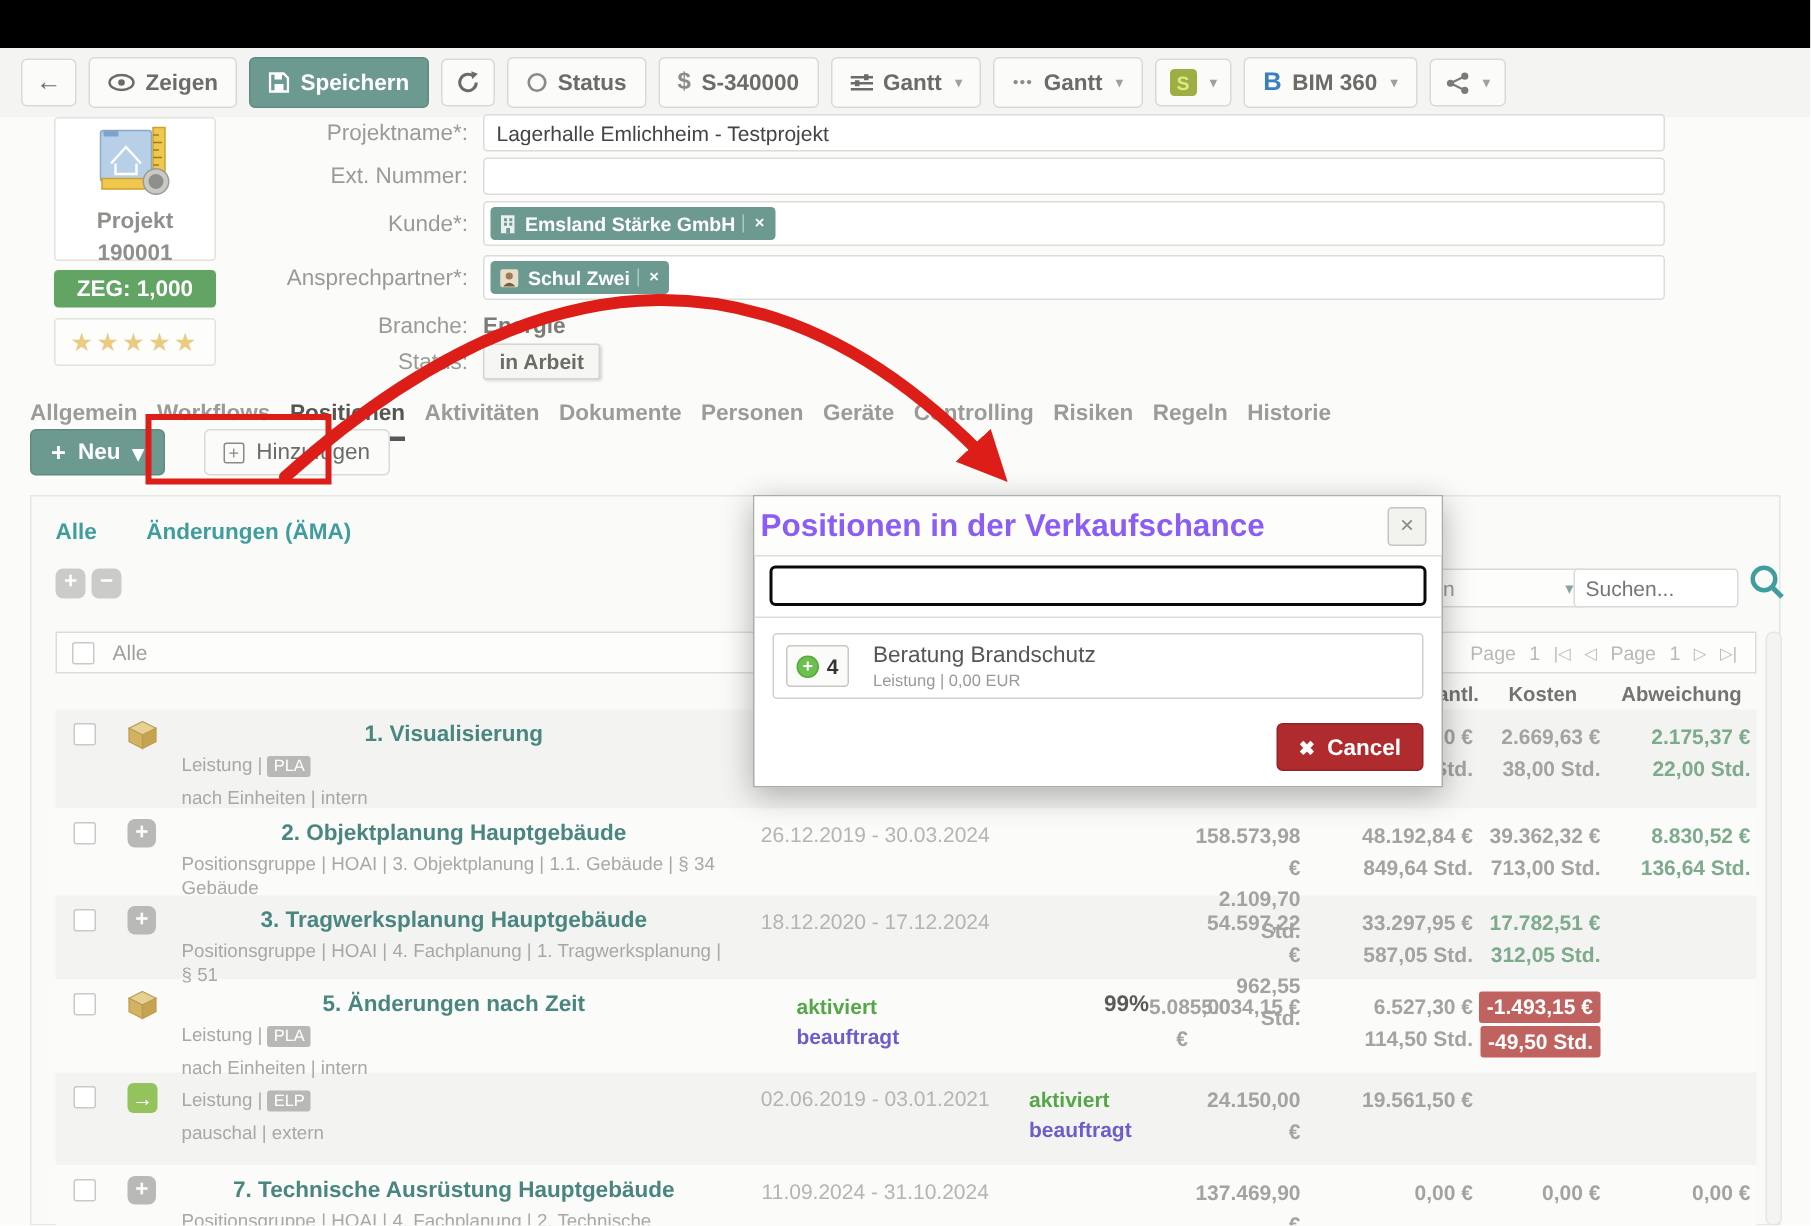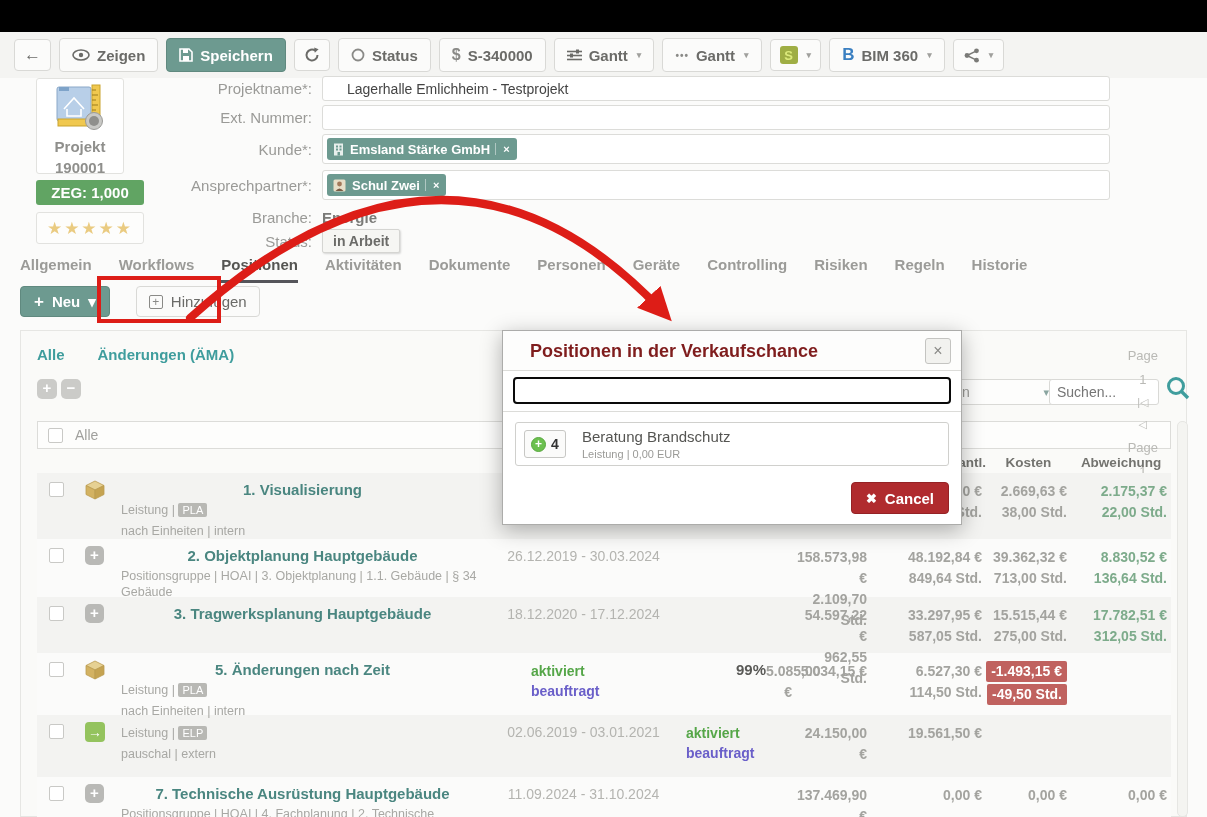--- a/index.html
+++ b/index.html
@@ -14,39 +14,39 @@
   .toolbar { position:absolute; left:0; top:32px; width:1207px; height:46px; background:#f4f4f2; display:flex; align-items:center; gap:8px; padding-left:14px; }
   .tbtn { height:32px; display:inline-flex; align-items:center; gap:7px; padding:16px 12px; background:#fbfbfa; border:1px solid #d9d9d6; border-radius:4px; color:#6b6b68; font-size:15px; font-weight:bold; cursor:pointer; white-space:nowrap; }
   .tbtn.primary { background:#6d9a90; border-color:#60897f; color:#fff; }
   .tbtn .caret { font-size:9px; color:#a0a09d; margin-left:2px; }
   .iconf { display:inline-flex; align-items:center; }
   .sq-s { width:18px; height:18px; border-radius:3px; background:#9fae44; color:#dcea7c; font-size:13px; font-weight:bold; display:inline-flex; align-items:center; justify-content:center; }
   .bim-b { color:#3a7fc1; font-size:17px; font-weight:bold; }
   .dollar { color:#8a8a87; font-size:16px; font-weight:bold; }
 
   
-  .pcard { position:absolute; left:36px; top:78px; width:88px; height:96px; background:#fff; border:1px solid #e2e2df; border-radius:3px; text-align:center; padding-top:4px; }
+  .pcard { position:absolute; left:36px; top:78px; width:108px; height:96px; background:#fff; border:1px solid #e2e2df; border-radius:3px; text-align:center; padding-top:4px; }
   .pcard .pname { font-size:15px; font-weight:bold; color:#8f8f8c; line-height:19px; margin-top:2px; }
   .zeg { position:absolute; left:36px; top:180px; width:108px; height:25px; background:#61a463; border-radius:3px; color:#fff; font-size:15px; font-weight:bold; display:flex; align-items:center; justify-content:center; }
   .stars { position:absolute; left:36px; top:212px; width:108px; height:32px; background:#fdfdfc; border:1px solid #e2e2df; border-radius:3px; color:#eacb81; font-size:17px; letter-spacing:2px; display:flex; align-items:center; justify-content:center; cursor:pointer; }
 
   
   .form { position:absolute; left:0; top:76px; width:1115px; }
   .frow { display:flex; align-items:center; margin-bottom:4px; }
   .flabel { width:322px; text-align:right; padding-right:10px; color:#9a9a97; font-size:15px; }
-  .finput { width:788px; height:25px; background:#fff; border:1px solid #dcdcd9; border-radius:3px; font-size:14px; color:#444; padding:0 24px; font-family:"Liberation Sans", sans-serif; }
+  .finput { width:788px; height:25px; background:#fff; border:1px solid #dcdcd9; border-radius:3px; font-size:14px; color:#444; padding:0 8px; font-family:"Liberation Sans", sans-serif; }
   .fbox { width:788px; height:30px; background:#fff; border:1px solid #dcdcd9; border-radius:3px; display:flex; align-items:center; padding:0 4px; }
   .tag { height:22px; background:#6d9a90; border-radius:3px; color:#fff; font-size:13px; font-weight:bold; display:inline-flex; align-items:center; padding-left:6px; }
   .tag .ticon { margin-right:6px; display:inline-flex; }
   .tag .tx { padding:0 7px; margin-left:5px; border-left:1px solid rgba(255,255,255,.45); cursor:pointer; font-size:11px; }
   .fstatic { font-size:15px; font-weight:bold; color:#7b7b78; }
   .sbadge { display:inline-block; background:#f6f6f3; border:1px solid #d5d5d2; border-radius:2px; box-shadow:1px 1px 2px rgba(0,0,0,.15); padding:3px 10px; font-size:14px; font-weight:bold; color:#6b6b68; }
 
   
-  .tabs { position:absolute; left:20px; top:256px; display:flex; gap:27px; }
+  .tabs { position:absolute; left:20px; top:267px; display:flex; gap:13px; }
   .tab { font-size:15px; font-weight:bold; color:#9b9b98; padding-bottom:7px; cursor:pointer; }
   .tab.active { color:#555552; border-bottom:3px solid #55555a; }
 
   
   .actions { position:absolute; left:20px; top:286px; display:flex; gap:26px; }
   .btn-neu { height:31px; background:#6d9a90; border:1px solid #60897f; border-radius:4px; color:#fff; font-size:15px; font-weight:bold; display:inline-flex; align-items:center; gap:8px; padding:0 13px; cursor:pointer; }
   .btn-neu .plus { font-size:17px; font-weight:bold; }
   .btn-hinzu { height:31px; background:#fbfbfa; border:1px solid #d9d9d6; border-radius:4px; color:#6b6b68; font-size:15px; display:inline-flex; align-items:center; gap:8px; padding:0 12px; cursor:pointer; }
   .boxplus { width:14px; height:14px; border:1px solid #8a8a87; border-radius:2px; font-size:12px; line-height:12px; text-align:center; color:#8a8a87; }
 
@@ -58,21 +58,21 @@
   .pmbtn { width:20px; height:20px; border-radius:5px; background:#cbcbc8; color:#fff; font-weight:bold; font-size:15px; line-height:18px; text-align:center; cursor:pointer; }
   .kselect { position:absolute; left:860px; top:48px; width:177px; height:26px; background:#fdfdfc; border:1px solid #d9d9d6; border-radius:3px; color:#9a9a97; font-size:14px; display:flex; align-items:center; justify-content:space-between; padding:0 8px 0 20px; cursor:pointer; }
   .ksel-caret { color:#8aa5a0; font-size:11px; }
   .searchin { position:absolute; left:1028px; top:48px; width:110px; height:26px; background:#fff; border:1px solid #d9d9d6; border-radius:3px; font-size:14px; color:#555; padding:0 7px; font-family:"Liberation Sans", sans-serif; }
   .mag { position:absolute; left:1144px; top:44px; cursor:pointer; }
 
   .hbar { position:absolute; left:16px; top:90px; width:1134px; height:28px; background:#fdfdfc; border:1px solid #dcdcd9; display:flex; align-items:center; }
   .hbar .cb { margin-left:10px; }
   .cb { width:15px; height:15px; background:#fff; border:1px solid #c9c9c6; border-radius:2px; cursor:pointer; flex:none; }
   .hbar .alle { margin-left:12px; color:#a0a09d; font-size:14px; }
-  .pag { margin-left:auto; margin-right:12px; display:flex; align-items:center; gap:9px; color:#b9b9b5; font-size:13px;flex-direction:column; }
+  .pag { margin-left:auto; margin-right:12px; display:flex; align-items:center; gap:9px; color:#b9b9b5; font-size:13px; }
   .pag .nav { cursor:pointer; font-size:11px; }
 
   .colheads { position:absolute; left:16px; top:124px; width:1134px; display:grid; grid-template-columns:36px 36px 385px 155px 105px 30px 75px 115px 85px 100px; padding-left:12px; font-size:13.5px; font-weight:bold; color:#73736f; }
   .colheads .h-right { text-align:right; }
   .colheads .h-center { text-align:center; }
 
   .rows { position:absolute; left:16px; top:142px; width:1134px; }
   .prow { display:grid; grid-template-columns:36px 36px 385px 155px 105px 30px 75px 115px 85px 100px; padding-left:12px; }
   .prow.odd { background:#f3f3f1; }
   .prow.even { background:#fbfbfa; }
@@ -91,21 +91,21 @@
   .s2 { color:#6a5fc9; }
   .pctcell { padding-top:8px; text-align:right; color:#59595б; color:#595956; font-size:15px; font-weight:bold; }
   .vcell { padding-top:8px; text-align:right; font-size:14px; font-weight:bold; color:#a3a39f; line-height:21px; padding-right:4px; }
   .vcell.green { color:#7dab8b; }
   .redb { display:inline-block; background:#c0625f; color:#fff; border-radius:2px; padding:0 5px; margin-bottom:2px; }
   .scroll-track { position:absolute; left:1156px; top:90px; width:11px; height:396px; background:#f4f4f1; border:1px solid #e6e6e3; border-radius:5px; }
 
   
   .modal { position:absolute; left:502px; top:330px; width:460px; background:#fff; border:1px solid #acacaa; box-shadow:0 5px 20px rgba(0,0,0,.3); z-index:10; }
   .mhead { height:40px; border-bottom:1px solid #dcdcd9; background:#fdfdfc; position:relative; }
-  .mtitle { font-size:18px; font-weight:bold; color:#7f1d1d; line-height:40px; padding-left:27px; }
+  .mtitle { font-size:21px; font-weight:bold; color:#8b5cf6; line-height:40px; padding-left:4px; }
   .mclose { position:absolute; right:10px; top:7px; width:26px; height:26px; background:#f2f2ef; border:1px solid #c4c4c1; border-radius:3px; color:#8a8a87; font-size:16px; line-height:23px; text-align:center; cursor:pointer; }
   .msearch-wrap { padding:6px 10px 7px 10px; border-bottom:1px solid #dcdcd9; }
   .msearch { width:100%; height:27px; border:2px solid #0a0a0a; border-radius:4px; font-size:14px; padding:0 8px; font-family:"Liberation Sans", sans-serif; }
   .mlist { padding:10px 12px 8px 12px; }
   .mitem { height:44px; background:#fff; border:1px solid #d0d0cd; border-radius:3px; display:flex; align-items:center; cursor:pointer; }
   .mcount { margin-left:8px; width:42px; height:28px; background:#fbfbfa; border:1px solid #c7c7c4; border-radius:3px; display:inline-flex; align-items:center; justify-content:center; gap:5px; cursor:pointer; }
   .gplus { width:15px; height:15px; border-radius:50%; background:#6cc04f; border:1px solid #58a83e; color:#fff; font-size:12px; line-height:13px; text-align:center; font-weight:bold; }
   .mnum { font-size:14px; font-weight:bold; color:#333; }
   .mtext { margin-left:16px; }
   .mtt { font-size:15px; color:#555552; line-height:18px; }
@@ -416,35 +416,32 @@
             <div>136,64 Std.</div>
           </div>
         </div>
         <div class="prow odd" style="height: 56px;">
           <div class="cb"></div>
           <div class="icel">
             <div class="gray-plus">+</div>
           </div>
           <div class="tcell">
             <div class="ptitle">3. Tragwerksplanung Hauptgebäude</div>
+            <div class="pline2">Positionsgruppe | HOAI | 4. Fachplanung | 1. Tragwerksplanung | § 51</div>
           </div>
           <div class="dcell">18.12.2020 - 17.12.2024</div>
           <div class="scell"></div>
           <div class="pctcell"></div>
           <div class="vcell">
             <div>54.597,22 €</div>
             <div>962,55 Std.</div>
           </div>
           <div class="vcell">
             <div>33.297,95 €</div>
             <div>587,05 Std.</div>
-          </div>
-          <div class="vcell">
-            <div>15.515,44 €</div>
-            <div>275,00 Std.</div>
           </div>
           <div class="vcell green">
             <div>17.782,51 €</div>
             <div>312,05 Std.</div>
           </div>
         </div>
         <div class="prow even" style="height: 62px;">
           <div class="cb"></div>
           <div class="icel"><svg width="20" height="20" viewBox="0 0 20 20">
               <polygon points="10,1 19,5.5 10,10 1,5.5" fill="#e6d193" stroke="#bb9c50" stroke-width="0.8"></polygon>

